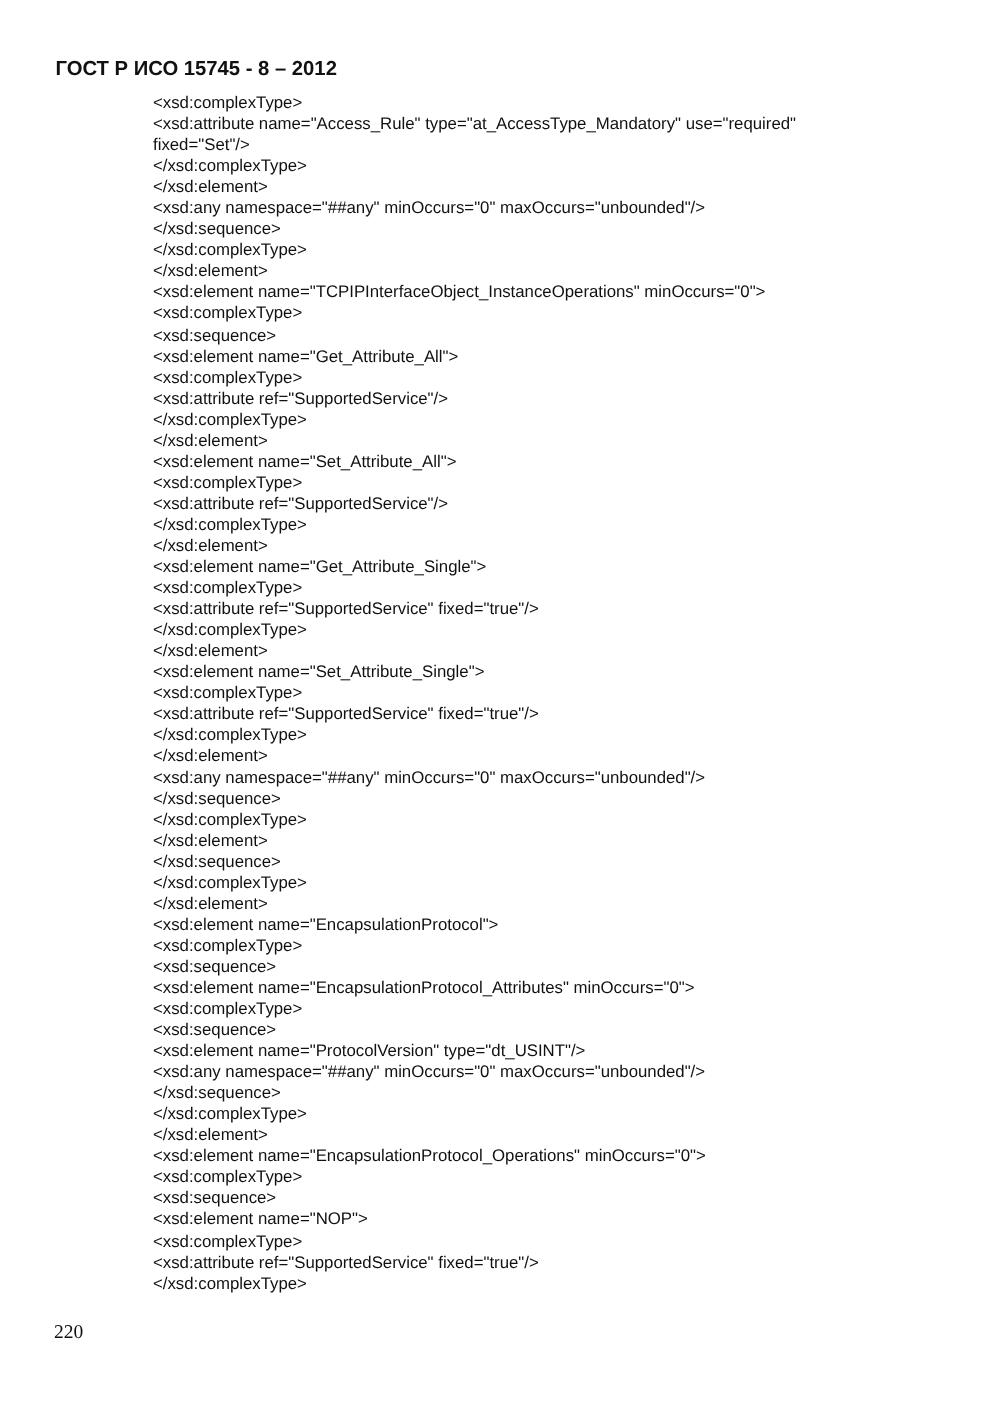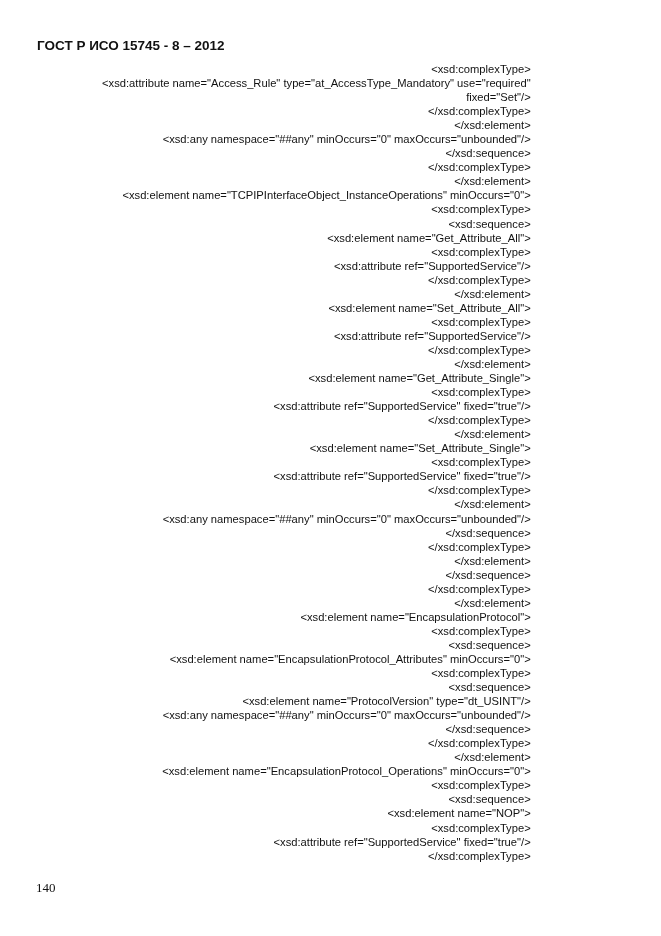--- a/index.html
+++ b/index.html
@@ -5,28 +5,28 @@
     html, body { margin: 0; padding: 0; background: #ffffff; }
     body { width: 661px; height: 936px; position: relative; overflow: hidden; color: #111; }
     .header {
       position: absolute; left: 37px; top: 38px;
       font-family: "Liberation Sans", sans-serif; font-weight: bold; font-size: 13.5px;
       letter-spacing: 0px;
     }
     .code {
       position: absolute; left: 102px; top: 62px;
       font-family: "Liberation Sans", sans-serif; font-size: 11.2px;
-      line-height: 14.05px; white-space: pre; text-align: right;
+      line-height: 14.05px; white-space: pre;
     }
     .code div { height: 14.05px; }
     .page-number {
       position: absolute; left: 36px; top: 880px;
       font-family: "Liberation Serif", serif; font-size: 13px;
     }
   </style>
 </head>
 <body>
 
 <div class="header">ГОСТ Р ИСО 15745 - 8 – 2012</div>
 
 <div class="code" id="code-block"><div>&lt;xsd:complexType&gt;</div><div>&lt;xsd:attribute name="Access_Rule" type="at_AccessType_Mandatory" use="required"</div><div>fixed="Set"/&gt;</div><div>&lt;/xsd:complexType&gt;</div><div>&lt;/xsd:element&gt;</div><div>&lt;xsd:any namespace="##any" minOccurs="0" maxOccurs="unbounded"/&gt;</div><div>&lt;/xsd:sequence&gt;</div><div>&lt;/xsd:complexType&gt;</div><div>&lt;/xsd:element&gt;</div><div>&lt;xsd:element name="TCPIPInterfaceObject_InstanceOperations" minOccurs="0"&gt;</div><div>&lt;xsd:complexType&gt;</div><div>&lt;xsd:sequence&gt;</div><div>&lt;xsd:element name="Get_Attribute_All"&gt;</div><div>&lt;xsd:complexType&gt;</div><div>&lt;xsd:attribute ref="SupportedService"/&gt;</div><div>&lt;/xsd:complexType&gt;</div><div>&lt;/xsd:element&gt;</div><div>&lt;xsd:element name="Set_Attribute_All"&gt;</div><div>&lt;xsd:complexType&gt;</div><div>&lt;xsd:attribute ref="SupportedService"/&gt;</div><div>&lt;/xsd:complexType&gt;</div><div>&lt;/xsd:element&gt;</div><div>&lt;xsd:element name="Get_Attribute_Single"&gt;</div><div>&lt;xsd:complexType&gt;</div><div>&lt;xsd:attribute ref="SupportedService" fixed="true"/&gt;</div><div>&lt;/xsd:complexType&gt;</div><div>&lt;/xsd:element&gt;</div><div>&lt;xsd:element name="Set_Attribute_Single"&gt;</div><div>&lt;xsd:complexType&gt;</div><div>&lt;xsd:attribute ref="SupportedService" fixed="true"/&gt;</div><div>&lt;/xsd:complexType&gt;</div><div>&lt;/xsd:element&gt;</div><div>&lt;xsd:any namespace="##any" minOccurs="0" maxOccurs="unbounded"/&gt;</div><div>&lt;/xsd:sequence&gt;</div><div>&lt;/xsd:complexType&gt;</div><div>&lt;/xsd:element&gt;</div><div>&lt;/xsd:sequence&gt;</div><div>&lt;/xsd:complexType&gt;</div><div>&lt;/xsd:element&gt;</div><div>&lt;xsd:element name="EncapsulationProtocol"&gt;</div><div>&lt;xsd:complexType&gt;</div><div>&lt;xsd:sequence&gt;</div><div>&lt;xsd:element name="EncapsulationProtocol_Attributes" minOccurs="0"&gt;</div><div>&lt;xsd:complexType&gt;</div><div>&lt;xsd:sequence&gt;</div><div>&lt;xsd:element name="ProtocolVersion" type="dt_USINT"/&gt;</div><div>&lt;xsd:any namespace="##any" minOccurs="0" maxOccurs="unbounded"/&gt;</div><div>&lt;/xsd:sequence&gt;</div><div>&lt;/xsd:complexType&gt;</div><div>&lt;/xsd:element&gt;</div><div>&lt;xsd:element name="EncapsulationProtocol_Operations" minOccurs="0"&gt;</div><div>&lt;xsd:complexType&gt;</div><div>&lt;xsd:sequence&gt;</div><div>&lt;xsd:element name="NOP"&gt;</div><div>&lt;xsd:complexType&gt;</div><div>&lt;xsd:attribute ref="SupportedService" fixed="true"/&gt;</div><div>&lt;/xsd:complexType&gt;</div></div>
 
-<div class="page-number">140</div>
+<div class="page-number">220</div>
 
 </body></html>

